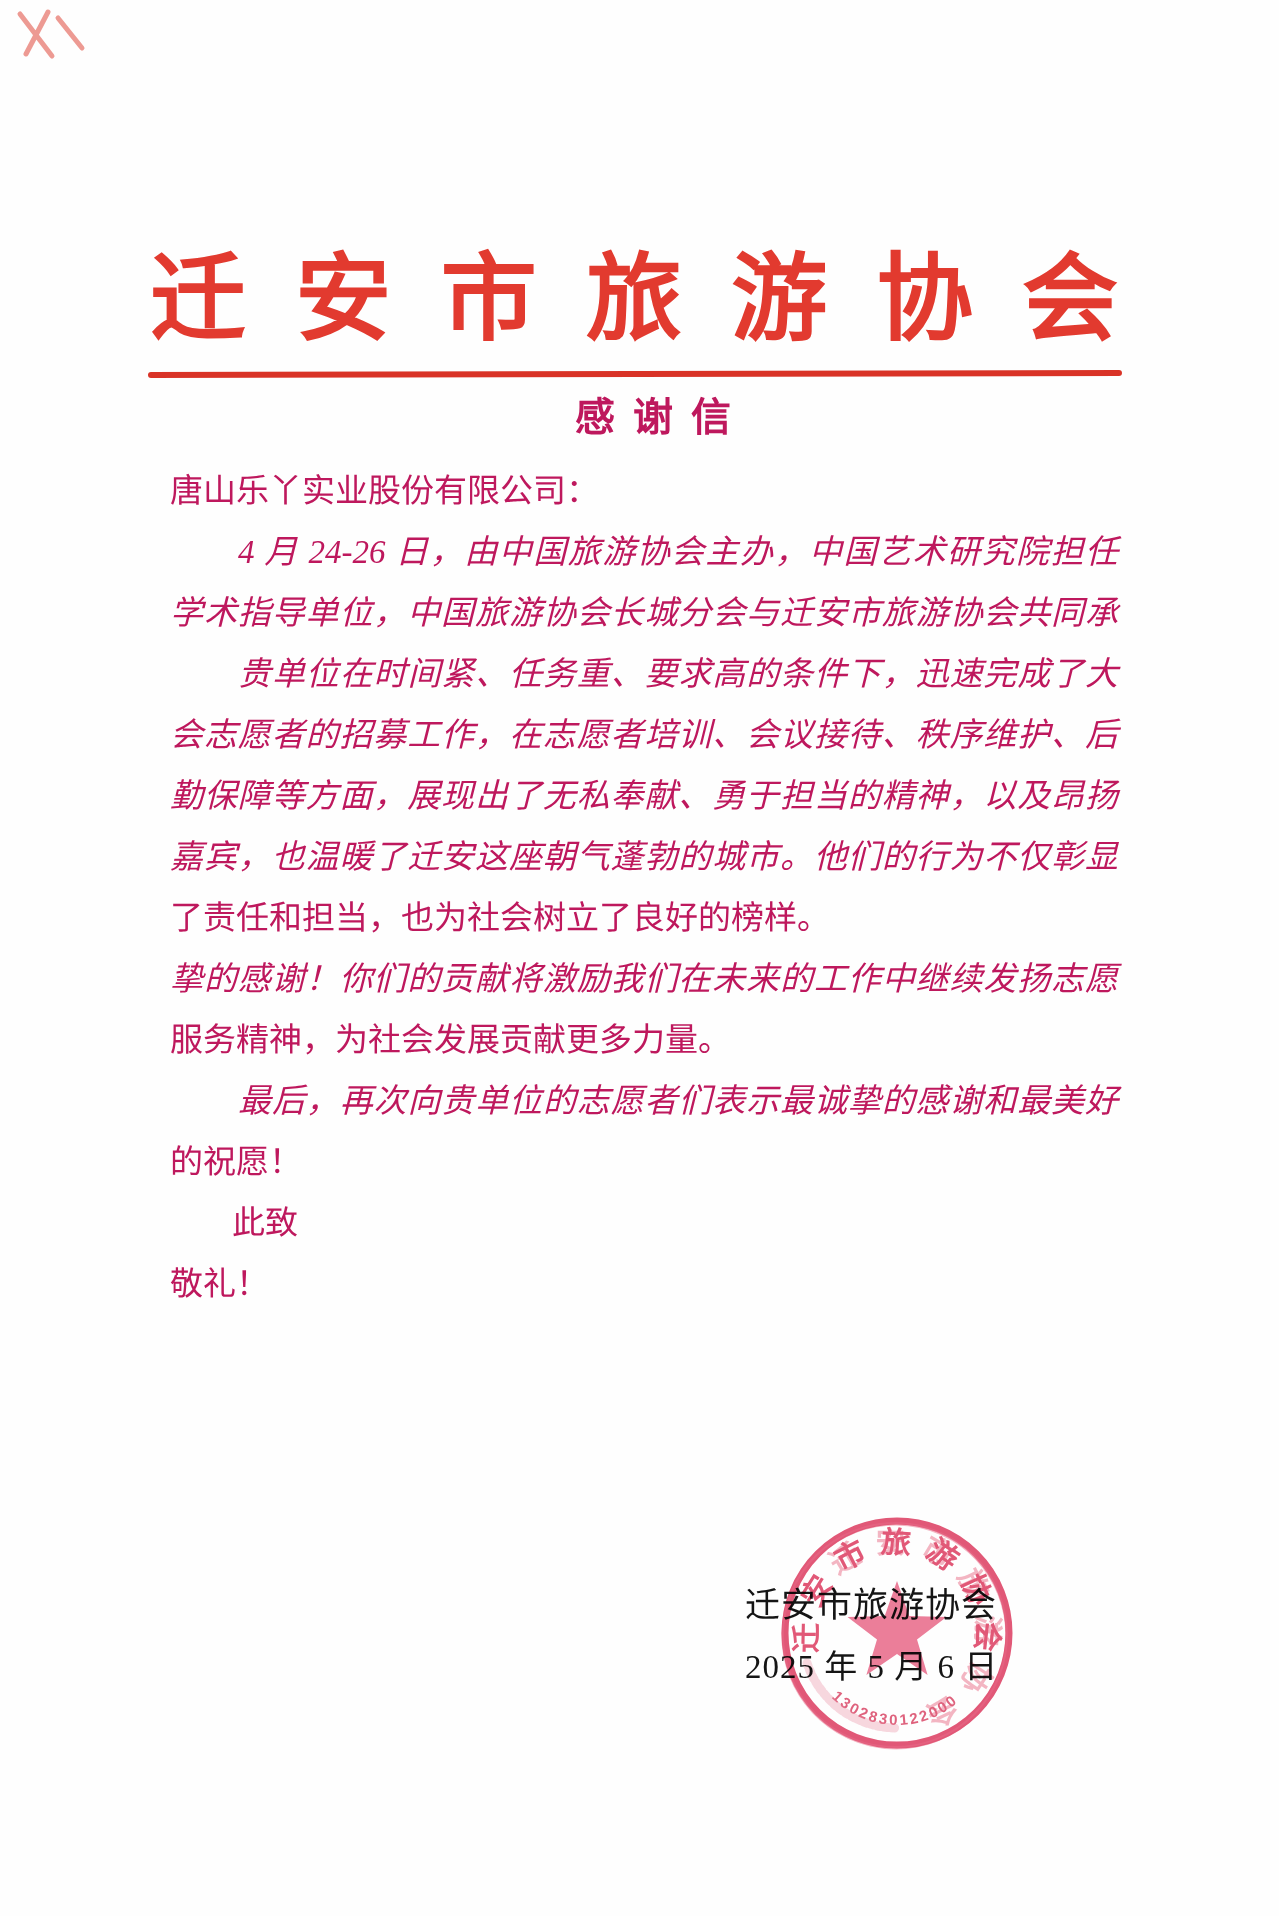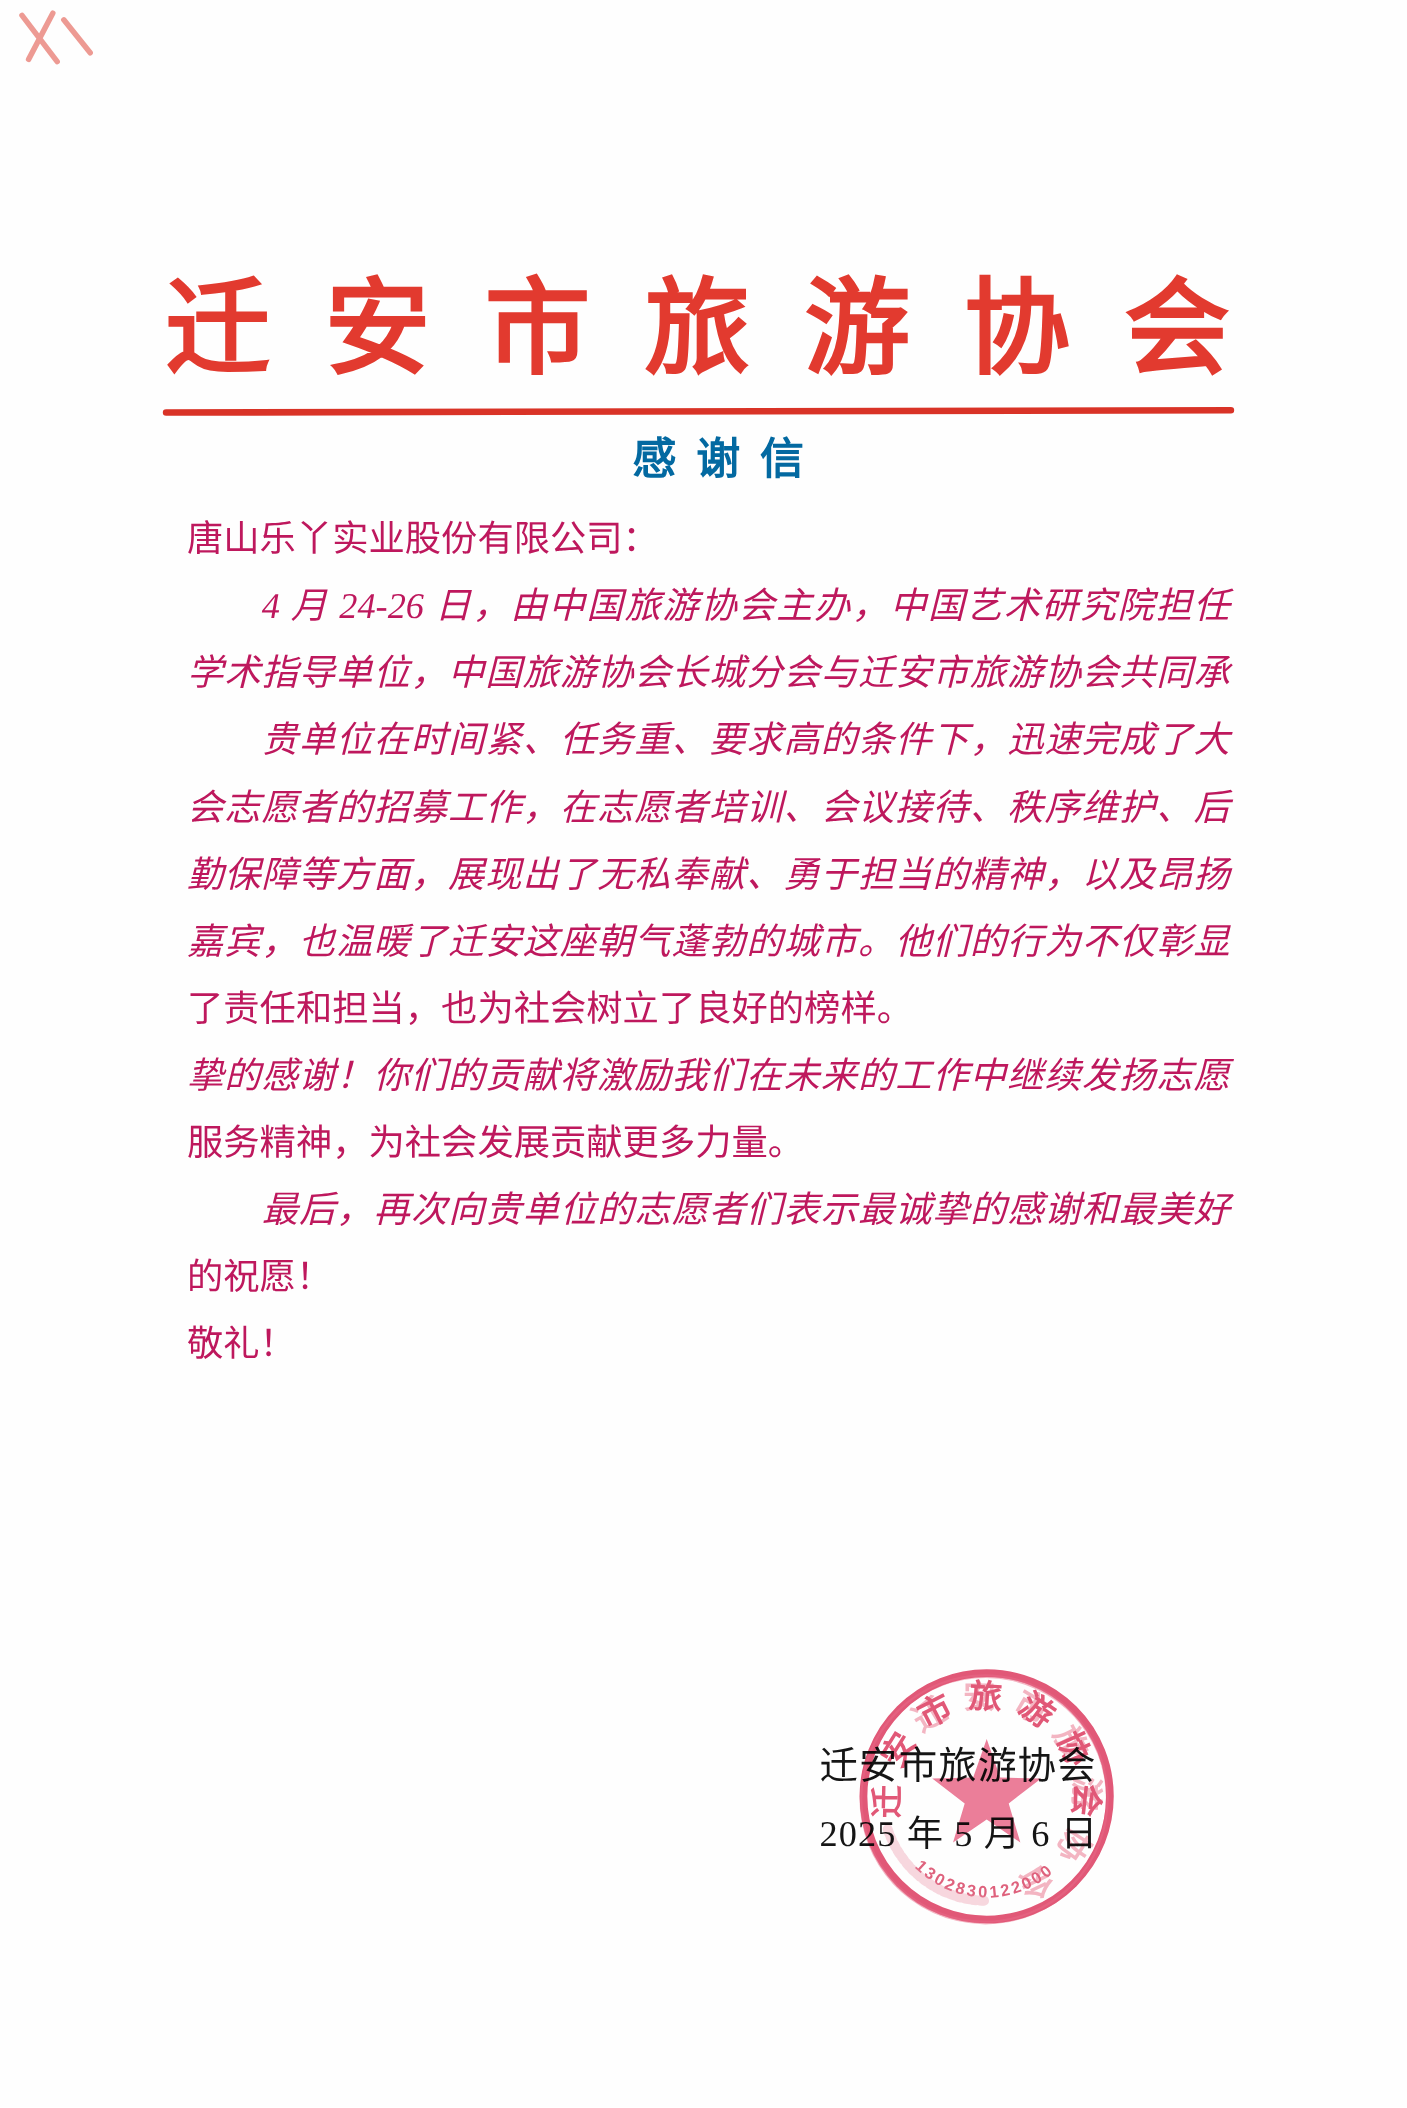--- a/index.html
+++ b/index.html
@@ -19,21 +19,21 @@
     line-height:1;
   }
   .org-header span{display:block;}
   .red-line{
     position:absolute;left:148px;top:371px;width:974px;height:6px;
     background:#d93327;border-radius:3px;
     transform:rotate(-0.12deg);
   }
   .letter-title{
     position:absolute;left:575px;top:396px;
-    font-size:40px;letter-spacing:18px;color:#0369a1;font-weight:600;
+    font-size:40px;letter-spacing:18px;color:#be185d;font-weight:600;
     line-height:1.1;white-space:nowrap;text-align:right;
   }
   
   .letter-body{
     position:absolute;left:170px;top:461px;width:948px;
     font-size:33px;line-height:61px;color:#be185d;
   }
   .bline{height:61px;white-space:nowrap;}
   .bline.j{white-space:normal;text-align:justify;text-align-last:justify;font-style:italic;}
   .bline.ind{text-indent:68px;}
@@ -84,20 +84,21 @@
     <div class="bline j">学术指导单位，中国旅游协会长城分会与迁安市旅游协会共同承</div>
     <div class="bline ind j">贵单位在时间紧、任务重、要求高的条件下，迅速完成了大</div>
     <div class="bline j">会志愿者的招募工作，在志愿者培训、会议接待、秩序维护、后</div>
     <div class="bline j">勤保障等方面，展现出了无私奉献、勇于担当的精神，以及昂扬</div>
     <div class="bline j">嘉宾，也温暖了迁安这座朝气蓬勃的城市。他们的行为不仅彰显</div>
     <div class="bline">了责任和担当，也为社会树立了良好的榜样。</div>
     <div class="bline j">挚的感谢！你们的贡献将激励我们在未来的工作中继续发扬志愿</div>
     <div class="bline">服务精神，为社会发展贡献更多力量。</div>
     <div class="bline ind j">最后，再次向贵单位的志愿者们表示最诚挚的感谢和最美好</div>
     <div class="bline">的祝愿！</div>
+    <div class="bline ind-sm">此致</div>
     <div class="bline">敬礼！</div>
   </div>
 
   <div class="sig-org">迁安市旅游协会</div>
   <div class="sig-date">2025 年 5 月 6 日</div>
 
   <svg class="stamp" viewBox="0 0 240 240">
     <defs>
       <path id="arcPath" d="M 44.8 147.4 A 80 80 0 1 1 195.2 147.4" fill="none"></path>
       <path id="numPath" d="M 42 168.8 A 92 92 0 0 0 198 168.8" fill="none"></path>

